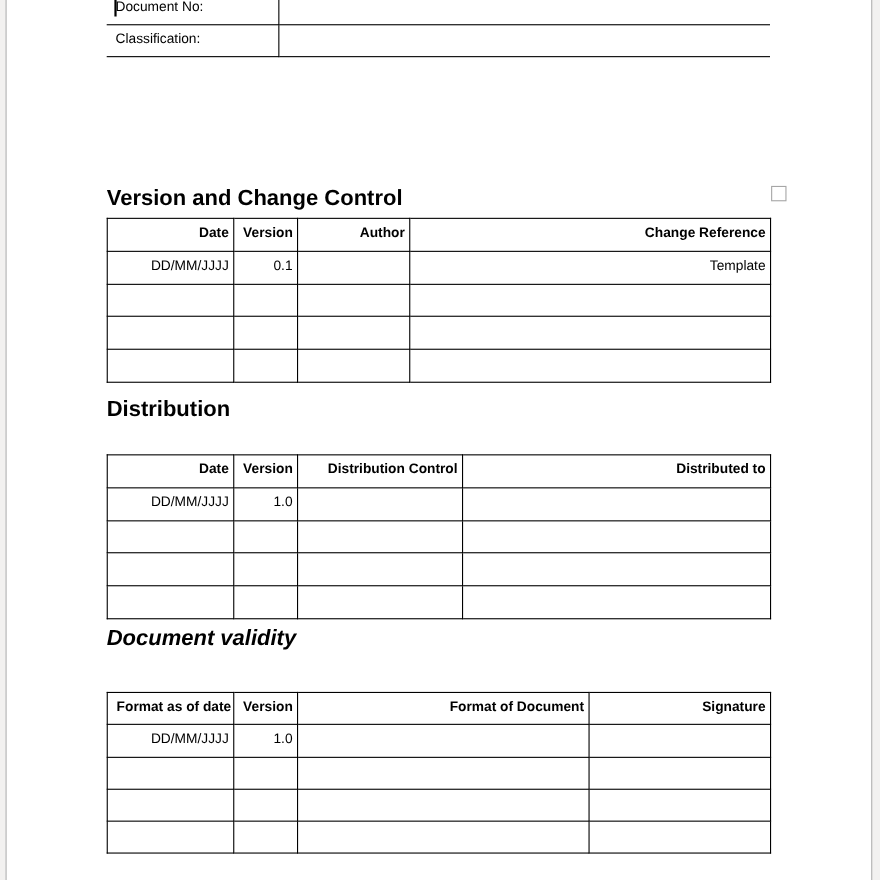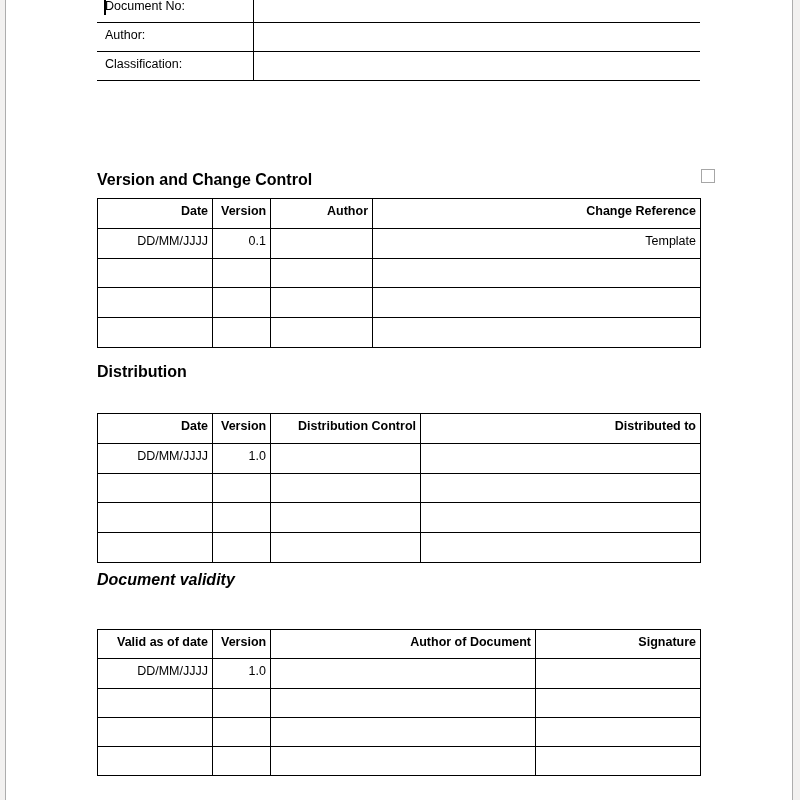--- a/index.html
+++ b/index.html
@@ -61,21 +61,21 @@
   .grid-table td, .grid-table th { border: 1.5px solid #000; text-align: right; }
   .grid-table th { font-weight: bold; }
   .grid-table tr { height: 29.8px; }
   .t2 { top: 198px; }
   .t3 { top: 413px; }
   .t4 { top: 629px; }
   .t4 tr { height: 29.3px; }
   .section-heading {
     position: absolute;
     left: 97px;
-    font-size: 16px;
+    font-size: 20px;
     font-weight: bold;
     line-height: 20px;
     white-space: nowrap;
   }
   .h1 { top: 170px; }
   .h2 { top: 362px; }
   .h3 { top: 570px; font-style: italic; }
   .checkbox {
     position: absolute;
     left: 701px;
@@ -97,24 +97,20 @@
   <colgroup>
       <col style="width:156px">
       <col style="width:447px">
     </colgroup>
   <tbody>
       <tr>
         <td>Document No:</td>
         <td></td>
       </tr>
       <tr>
-        <td>Author:</td>
-        <td></td>
-      </tr>
-      <tr>
         <td>Classification:</td>
         <td></td>
       </tr>
     </tbody>
 </table>
 
 <span class="checkbox"></span>
 
 <div class="section-heading h1">Version and Change Control</div>
 <table class="tbl grid-table t2">
@@ -203,23 +199,23 @@
 <div class="section-heading h3">Document validity</div>
 <table class="tbl grid-table t4">
   <colgroup>
       <col style="width:115px">
       <col style="width:58px">
       <col style="width:265px">
       <col style="width:165px">
     </colgroup>
   <tbody>
       <tr>
-        <th>Valid as of date</th>
+        <th>Format as of date</th>
         <th>Version</th>
-        <th>Author of Document</th>
+        <th>Format of Document</th>
         <th>Signature</th>
       </tr>
       <tr>
         <td>DD/MM/JJJJ</td>
         <td>1.0</td>
         <td></td>
         <td></td>
       </tr>
       <tr>
         <td></td>

